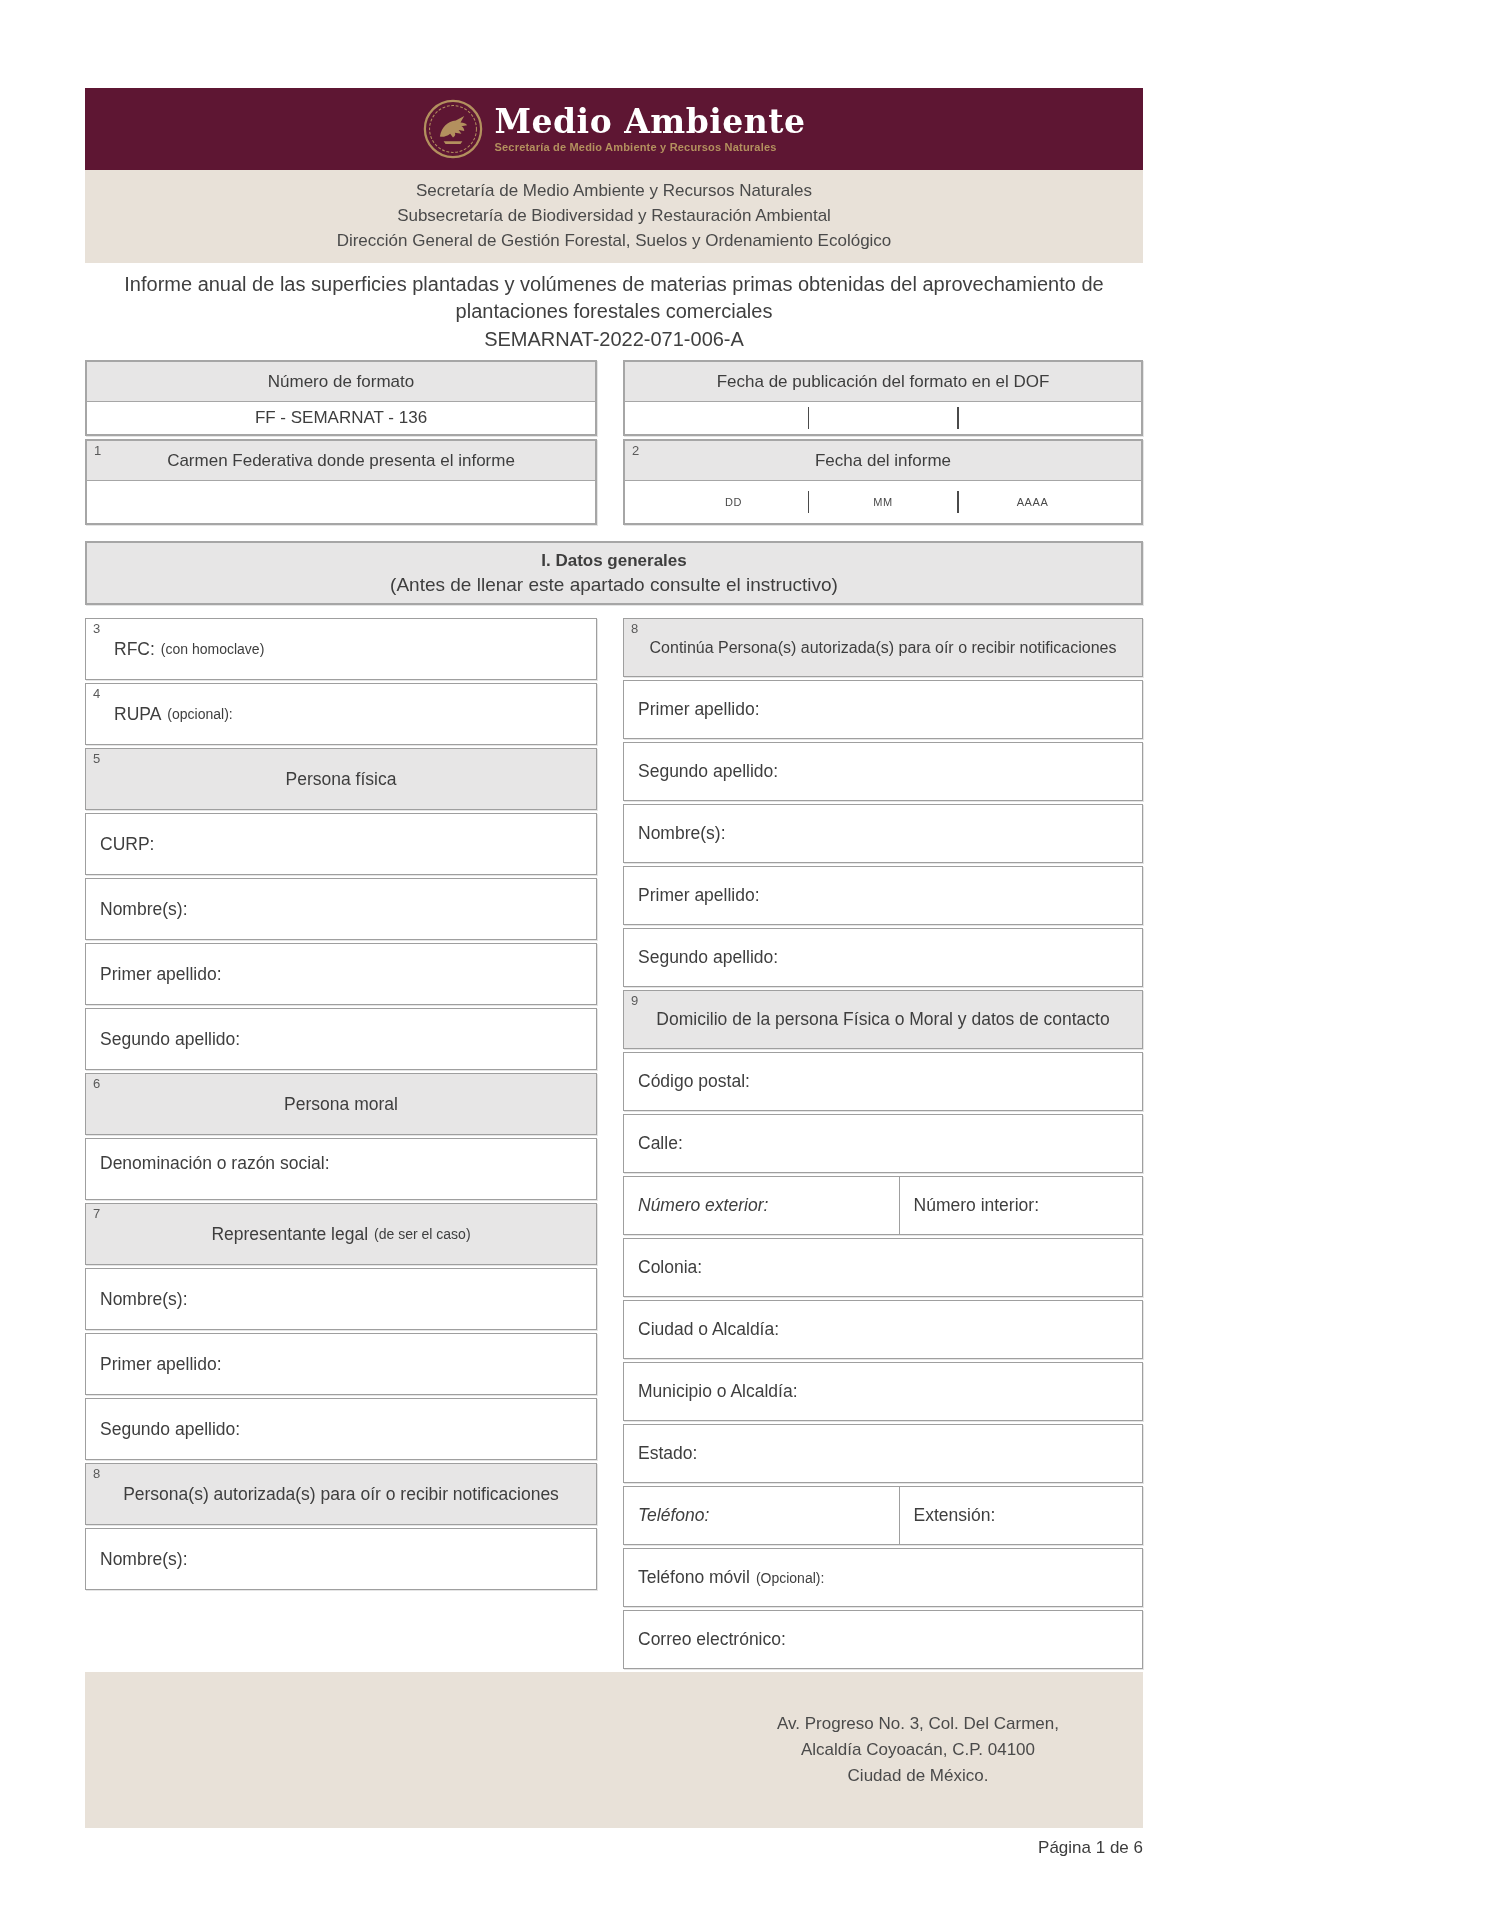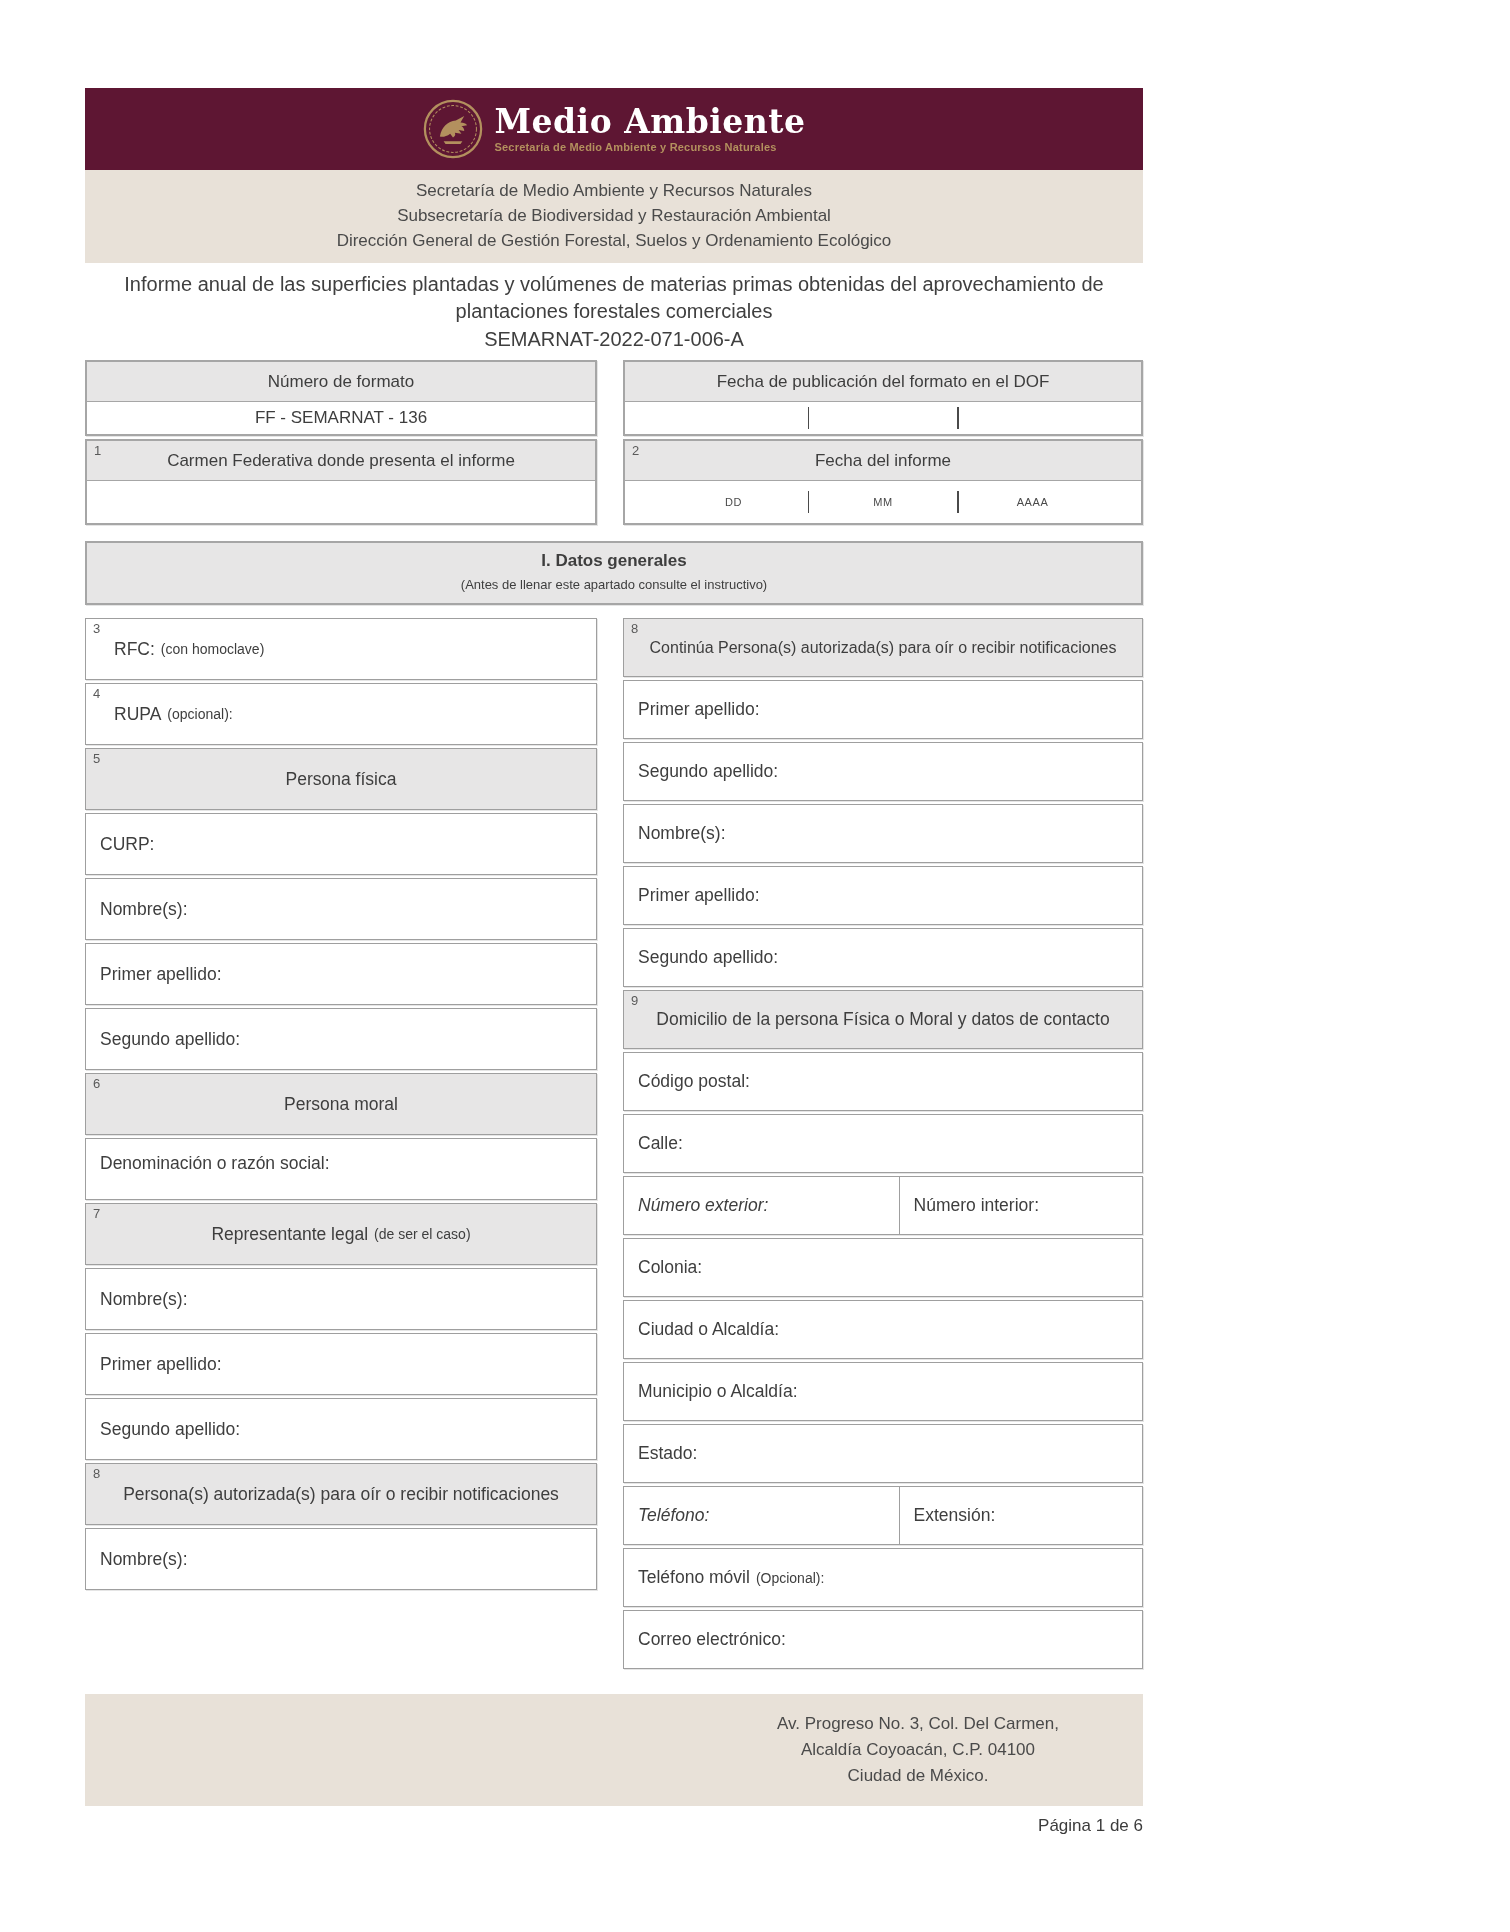--- a/index.html
+++ b/index.html
@@ -32,42 +32,42 @@
   .tbox .thead{position:relative;background:var(--cellgray);border-bottom:1.5px solid #A6A6A6;height:40px;display:flex;align-items:center;justify-content:center;font-size:17px;}
   .tbox .tval{position:relative;height:32px;display:flex;align-items:center;justify-content:center;font-size:17px;}
   .corner-num{position:absolute;top:2px;left:7px;font-size:13px;color:#5A5A5A;}
   .date-slots{display:flex;align-items:center;justify-content:center;width:100%;}
   .date-slots .slot{width:148px;text-align:center;font-size:11px;color:#4A4A4A;letter-spacing:.6px;}
   .vbar{width:1.5px;height:22px;background:#4A4A4A;}
 
   
   .section-header{margin-top:13px;border:2px solid #A6A6A6;background:var(--cellgray);text-align:center;padding:6px 10px;box-shadow:1px 1px 0 rgba(0,0,0,.10);}
   .section-header .s-title{font-weight:700;font-size:17px;line-height:24px;}
-  .section-header .s-sub{font-size:13px;line-height:24px;}
+  .section-header .s-sub{font-size:19px;line-height:24px;}
 
   
   .columns{display:flex;gap:26px;margin-top:13px;align-items:flex-start;}
   .col{display:flex;flex-direction:column;}
   .col.left{width:512px;}
   .col.right{width:520px;}
   .row{position:relative;border:1px solid var(--border);background:#fff;margin-bottom:3px;display:flex;align-items:center;padding:0 14px;box-shadow:1px 1px 0 rgba(0,0,0,.10);}
   .col.left .row{min-height:62px;}
   .col.right .row{min-height:59px;}
   .row.header{background:var(--cellgray);justify-content:center;text-align:center;}
   .row.tall{min-height:145px;align-items:flex-start;padding-top:14px;}
   .row .lbl{font-size:17.5px;color:var(--text);}
   .row .note{font-size:14px;color:var(--text);}
   .row.hasnum{padding-left:28px;}
   .row.split{padding:0;align-items:stretch;}
   .split-cell{display:flex;align-items:center;padding:0 14px;}
   .split-cell.c0{width:53%;font-style:italic;}
   .split-cell.c1{width:47%;border-left:1px solid var(--border);}
 
   
-  .footer-band{margin-top:22px;background:var(--beige);height:112px;display:flex;align-items:center;}
+  .footer-band{background:var(--beige);height:156px;display:flex;align-items:center;}
   .address{margin-left:auto;width:450px;text-align:center;font-size:17px;color:#4A4A4A;line-height:26px;}
   .page-num{margin-top:10px;text-align:right;font-size:17px;color:#3C3C3C;}
 </style>
 </head>
 <body>
 
 <div class="page">
   <div class="content">
 
     <div class="band-maroon">

